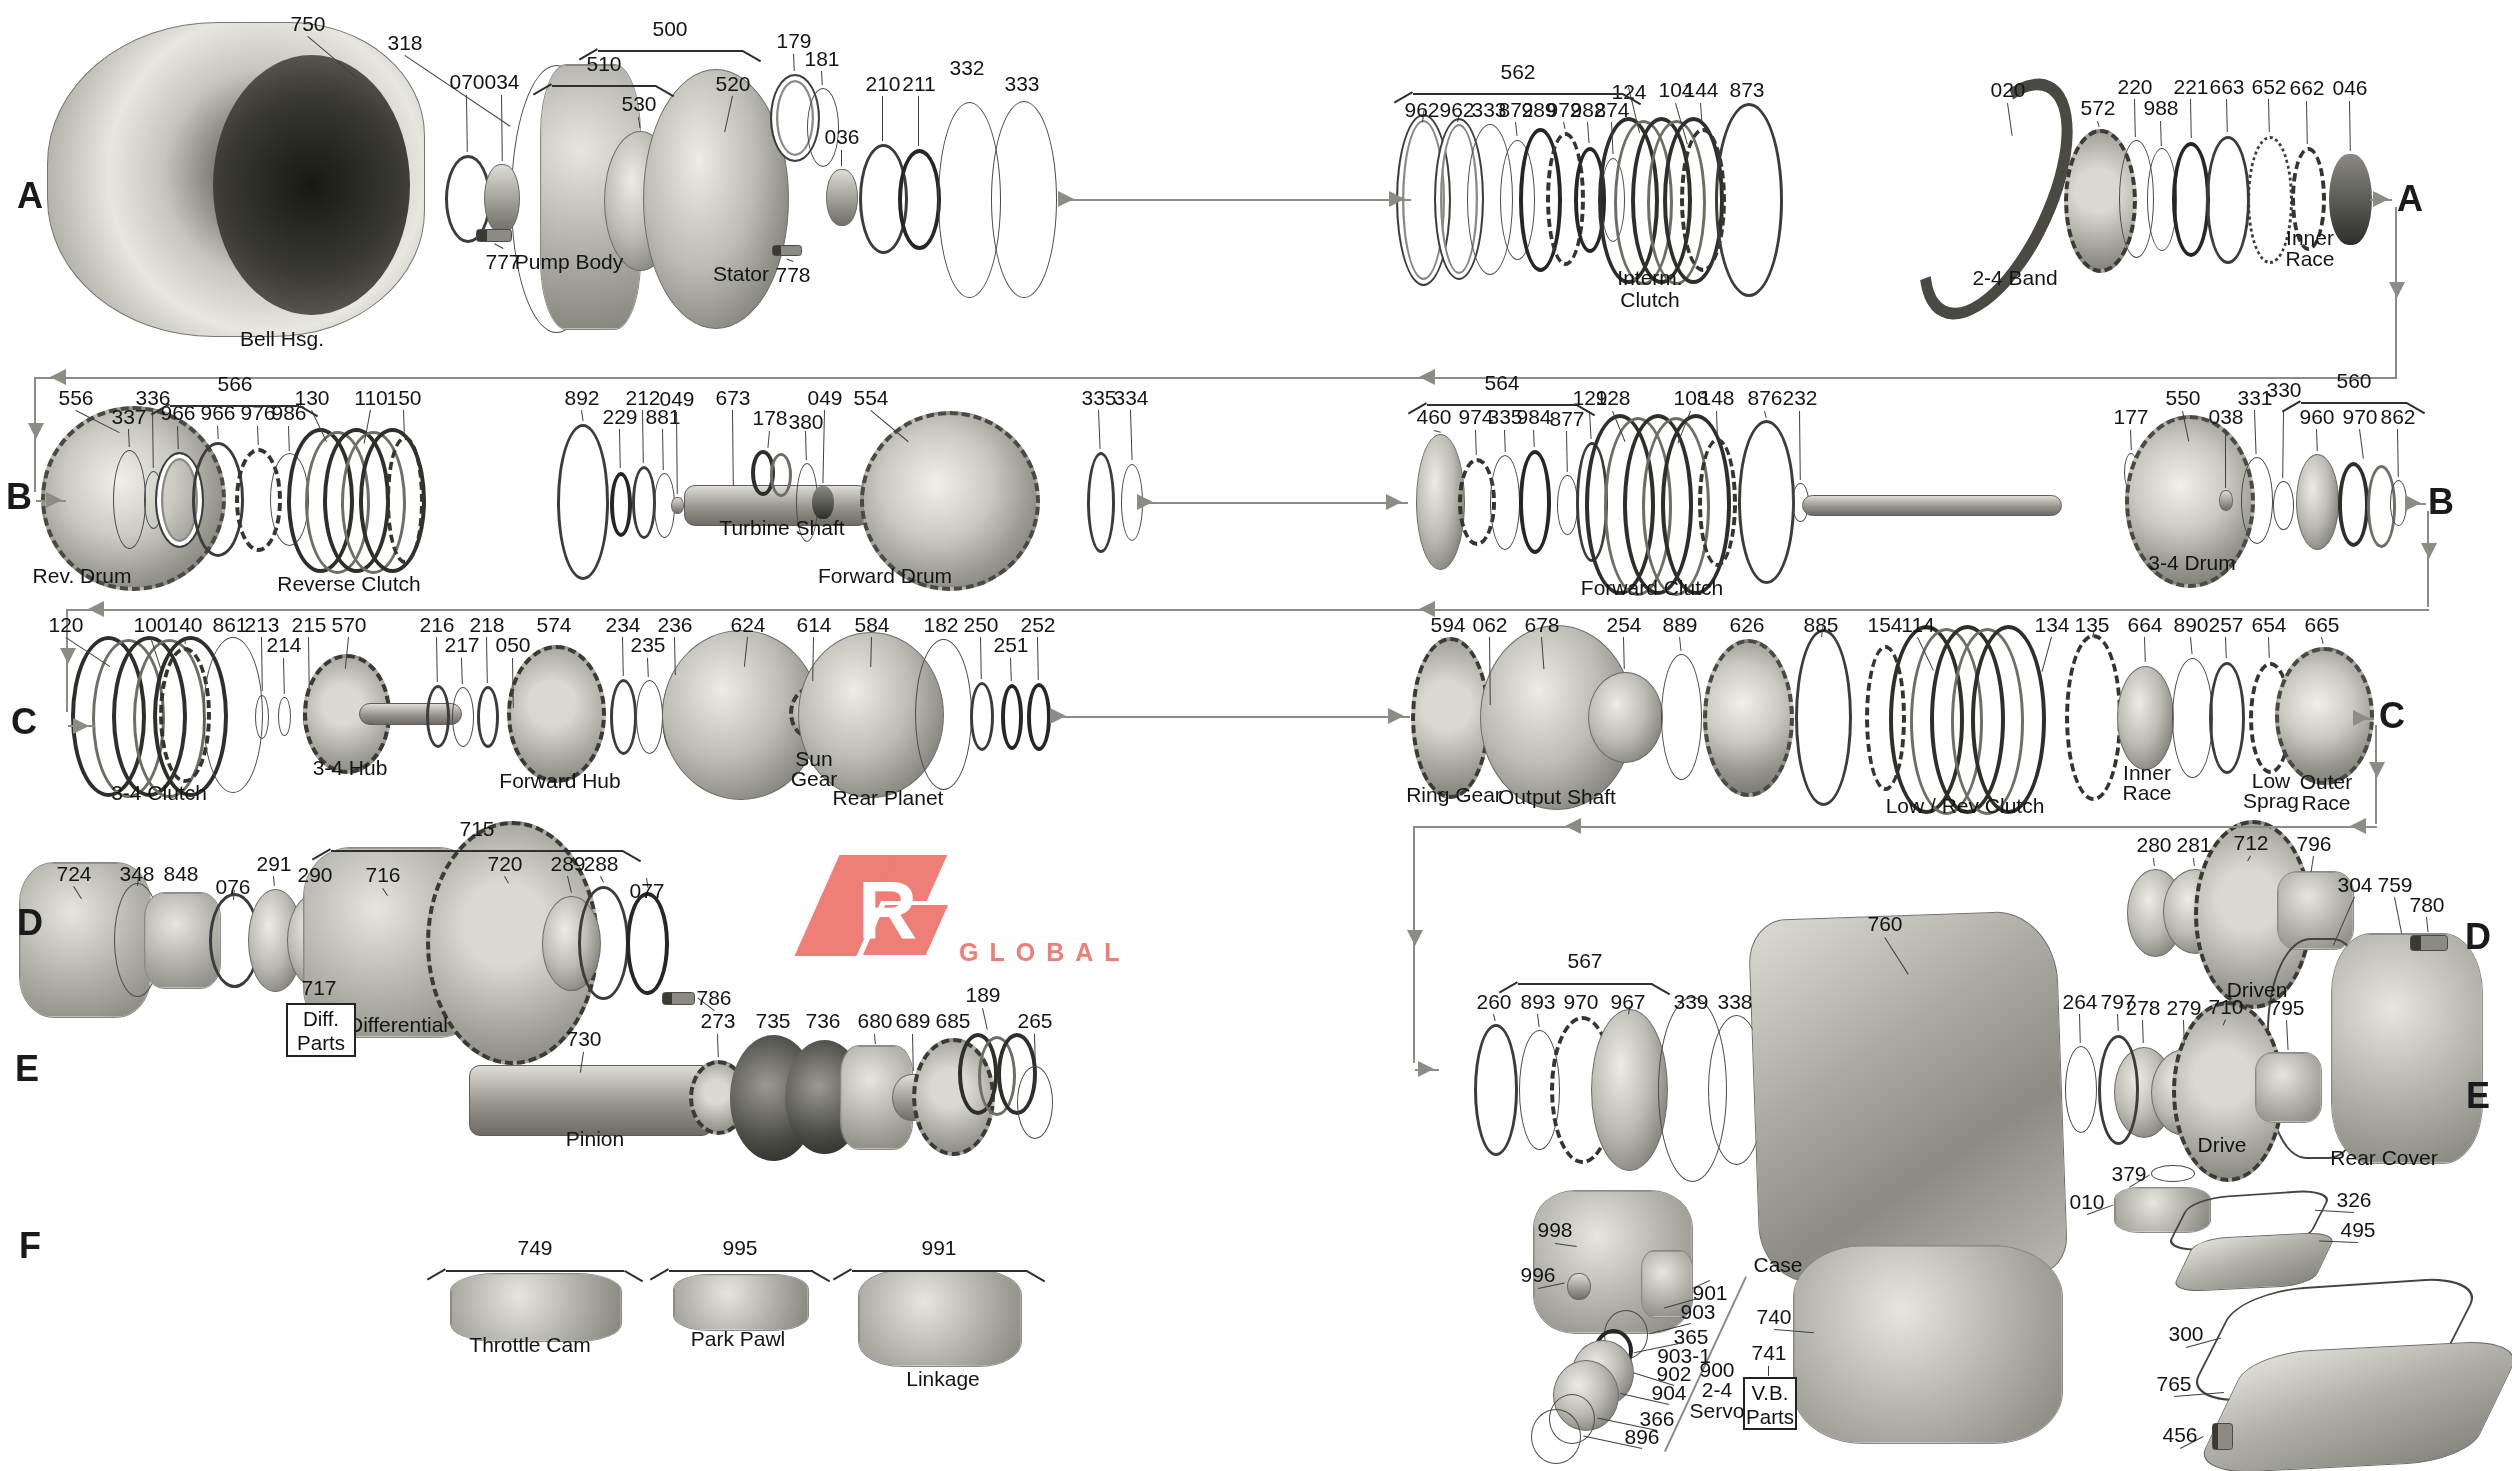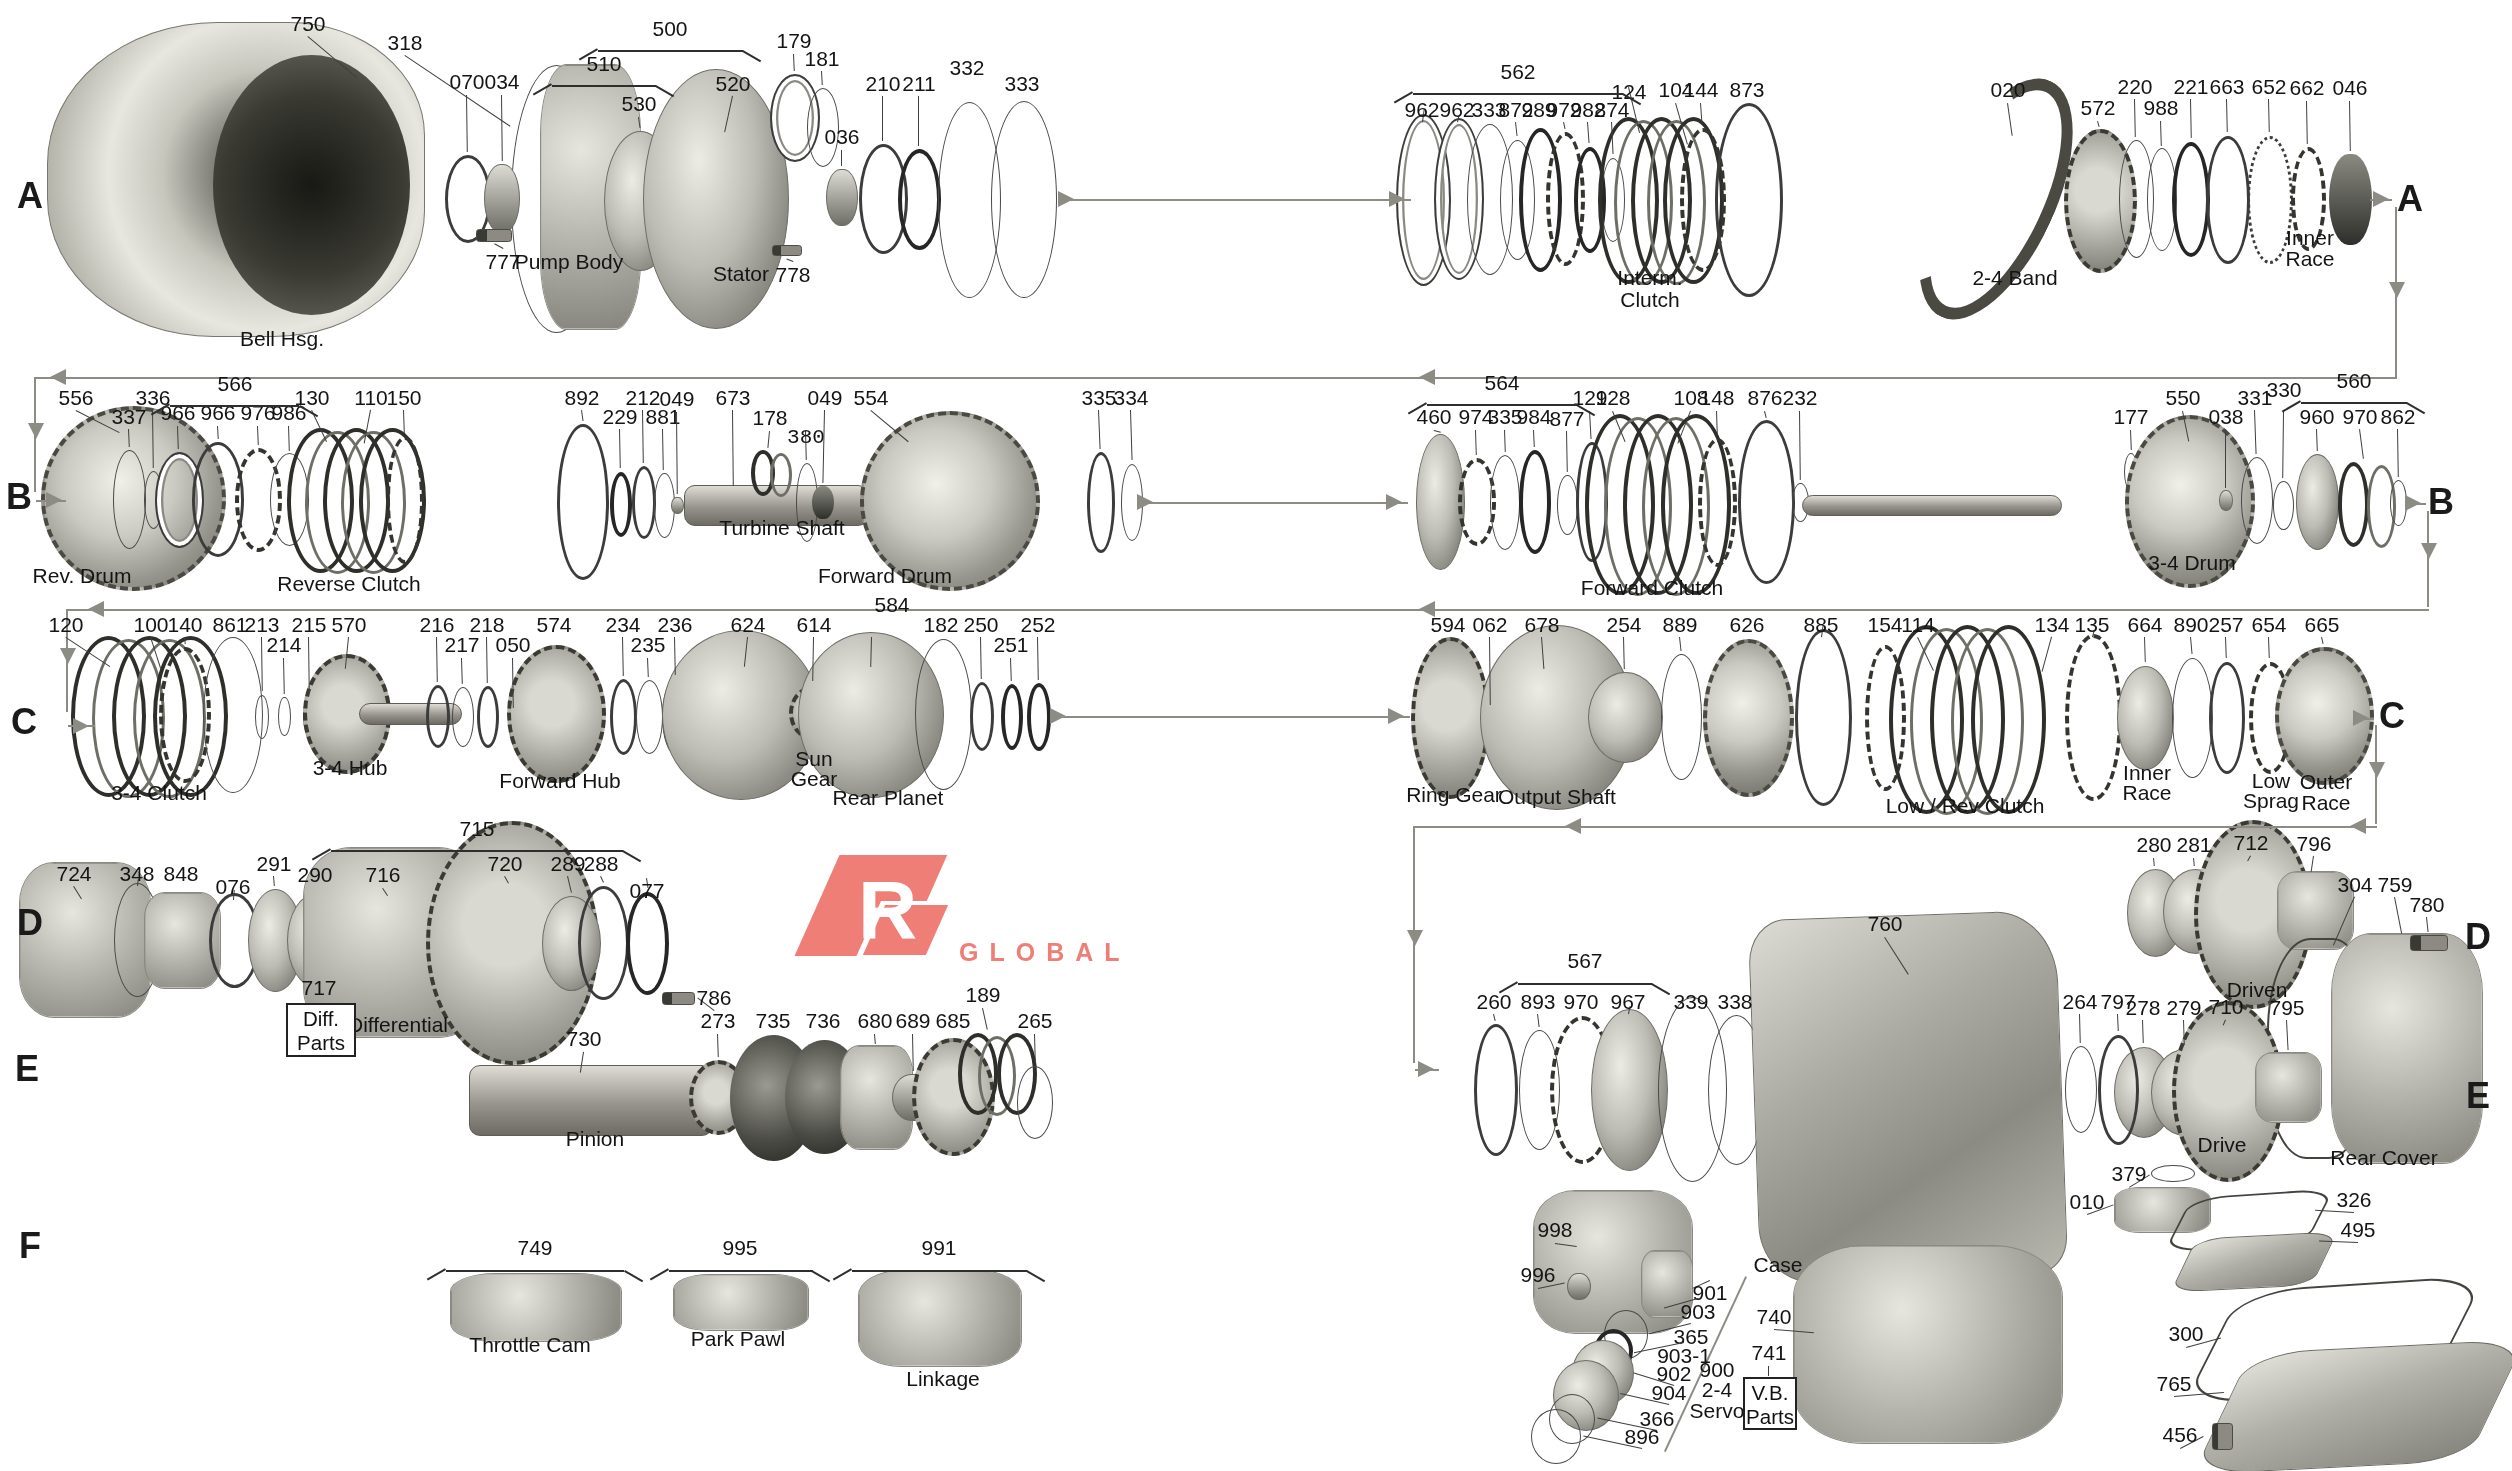--- a/index.html
+++ b/index.html
@@ -424,21 +424,21 @@
     <div class="lab" style="left: 643px; top: 386px;">212</div>
     <div class="lline" style="left: 663px; top: 429px; width: 41px; transform: rotate(1.55157rad);"></div>
     <div class="lab" style="left: 663px; top: 405px;">881</div>
     <div class="lline" style="left: 677px; top: 412px; width: 82px; transform: rotate(1.56118rad);"></div>
     <div class="lab" style="left: 677px; top: 387px;">049</div>
     <div class="lline" style="left: 733px; top: 410px; width: 76px; transform: rotate(1.56038rad);"></div>
     <div class="lab" style="left: 733px; top: 386px;">673</div>
     <div class="lline" style="left: 770px; top: 431px; width: 16.6px; transform: rotate(1.66575rad);"></div>
     <div class="lab" style="left: 770px; top: 406px;">178</div>
     <div class="lline" style="left: 806px; top: 431px; width: 29px; transform: rotate(1.54378rad);"></div>
-    <div class="lab" style="left: 806px; top: 426px; font-family: Liberation Mono, monospace;">380</div>
+    <div class="lab" style="left: 806px; top: 410px;">380</div>
     <div class="lline" style="left: 825px; top: 410px; width: 73px; transform: rotate(1.59253rad);"></div>
     <div class="lab" style="left: 825px; top: 386px;">049</div>
     <div class="lline" style="left: 871px; top: 410px; width: 49px; transform: rotate(0.694738rad);"></div>
     <div class="lab" style="left: 871px; top: 386px;">554</div>
     <div class="lline" style="left: 1099px; top: 410px; width: 39px; transform: rotate(1.53rad);"></div>
     <div class="lab" style="left: 1099px; top: 386px;">335</div>
     <div class="lline" style="left: 1131px; top: 410px; width: 50px; transform: rotate(1.53956rad);"></div>
     <div class="lab" style="left: 1131px; top: 386px;">334</div>
     <div class="lline" style="left: 1434px; top: 430px; width: 6.5px; transform: rotate(0.244979rad);"></div>
     <div class="lab" style="left: 1434px; top: 405px;">460</div>
@@ -506,21 +506,21 @@
     <div class="lab" style="left: 623px; top: 613px;">234</div>
     <div class="lline" style="left: 648px; top: 658px; width: 19px; transform: rotate(1.52915rad);"></div>
     <div class="lab" style="left: 648px; top: 633px;">235</div>
     <div class="lline" style="left: 675px; top: 637px; width: 38px; transform: rotate(1.54997rad);"></div>
     <div class="lab" style="left: 675px; top: 613px;">236</div>
     <div class="lline" style="left: 748px; top: 637px; width: 30px; transform: rotate(1.67567rad);"></div>
     <div class="lab" style="left: 748px; top: 613px;">624</div>
     <div class="lline" style="left: 814px; top: 637px; width: 44px; transform: rotate(1.58865rad);"></div>
     <div class="lab" style="left: 814px; top: 613px;">614</div>
     <div class="lline" style="left: 872px; top: 637px; width: 30px; transform: rotate(1.59711rad);"></div>
-    <div class="lab" style="left: 872px; top: 593px; margin-left: 20px;">584</div>
+    <div class="lab" style="left: 872px; top: 613px;">584</div>
     <div class="lab" style="left: 941px; top: 613px;">182</div>
     <div class="lline" style="left: 981px; top: 637px; width: 42px; transform: rotate(1.55193rad);"></div>
     <div class="lab" style="left: 981px; top: 613px;">250</div>
     <div class="lline" style="left: 1011px; top: 658px; width: 23px; transform: rotate(1.53633rad);"></div>
     <div class="lab" style="left: 1011px; top: 633px;">251</div>
     <div class="lline" style="left: 1038px; top: 637px; width: 43px; transform: rotate(1.55228rad);"></div>
     <div class="lab" style="left: 1038px; top: 613px;">252</div>
     <div class="lab" style="left: 1448px; top: 613px;">594</div>
     <div class="lline" style="left: 1490px; top: 637px; width: 68px; transform: rotate(1.55917rad);"></div>
     <div class="lab" style="left: 1490px; top: 613px;">062</div>

